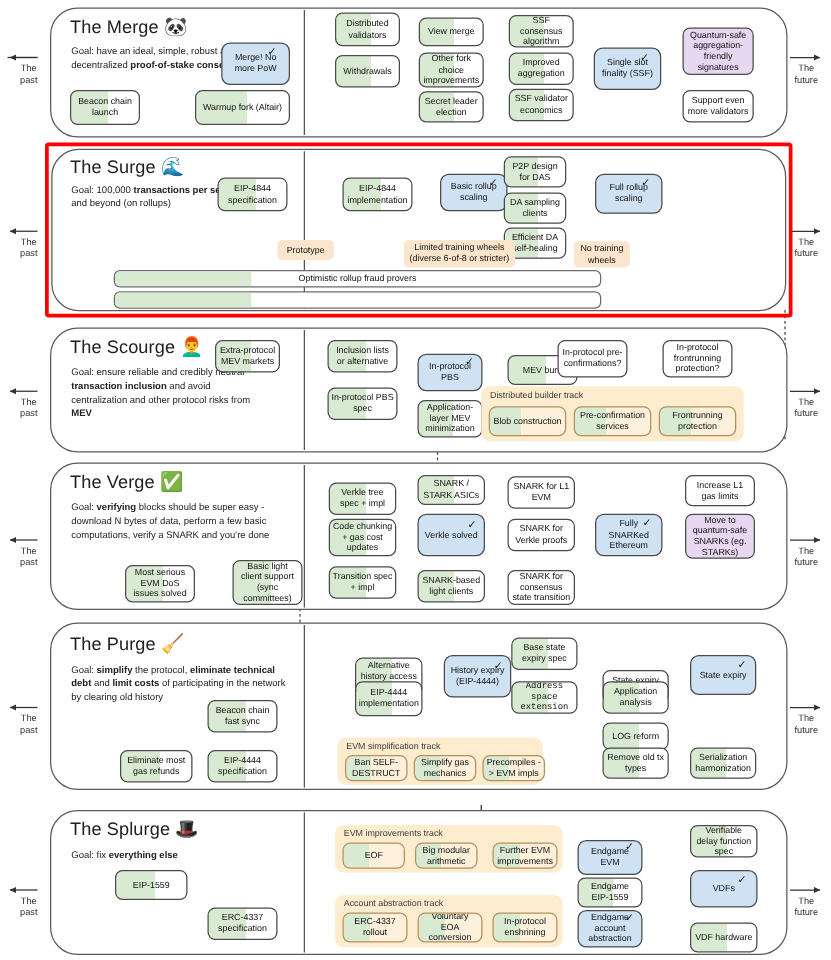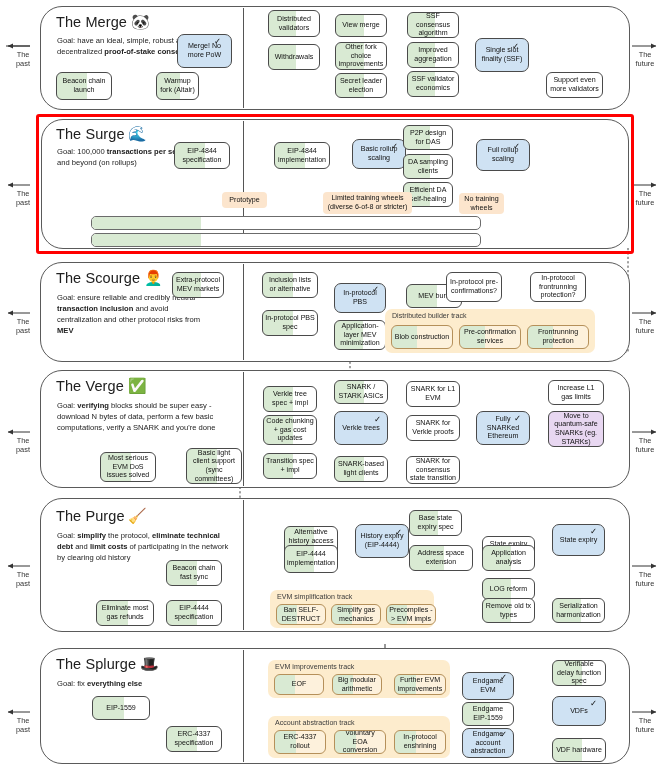--- a/index.html
+++ b/index.html
@@ -140,21 +140,21 @@
     <span>The Merge</span>
     <span class="sec-emoji">🐼</span>
   </div>
   <div class="sec-goal" style="left:57px;top:35px;width:150px;">
     Goal: have an ideal, simple, robust and decentralized <b>proof-of-stake consensus</b>
   </div>
 
   <div class="node n-green" style="left:56px;top:72px;width:56px;height:28px;">
       <span class="lbl">Beacon chain launch</span>
     </div>
-  <div class="node n-green" style="left:156px;top:72px;width:43px;height:28px;">
+  <div class="node n-green" style="left:156px;top:72px;width:76px;height:28px;">
       <span class="lbl">Warmup fork (Altair)</span>
     </div>
   <div class="node n-blue" style="left:177px;top:34px;width:55px;height:34px;border-radius:7px;">
       <span class="lbl">Merge! No more PoW</span>
     </div>
   <div class="check" style="left:214px;top:36px;">✓</div>
 
   <div class="node n-green" style="left:268px;top:10px;width:52px;height:27px;">
       <span class="lbl">Distributed validators</span>
     </div>
@@ -182,20 +182,23 @@
       <span class="lbl">SSF validator economics</span>
     </div>
 
   <div class="node n-blue" style="left:475px;top:38px;width:54px;height:34px;border-radius:7px;">
       <span class="lbl">Single slot finality (SSF)</span>
     </div>
   <div class="check" style="left:512px;top:41px;">✓</div>
 
   <div class="node n-white" style="left:546px;top:72px;width:57px;height:26px;">
       <span class="lbl">Support even more validators</span>
+    </div>
+  <div class="node n-purple" style="left:546px;top:22px;width:57px;height:38px;">
+      <span class="lbl">Quantum-safe aggregation-friendly signatures</span>
     </div>
 
   <div class="edge-lab" style="left:6px;top:50px;">
     <div>The</div>
       <div>past</div>
   </div>
   <div class="edge-lab" style="left:628px;top:50px;">
     <div>The</div>
       <div>future</div>
   </div>
@@ -243,20 +246,21 @@
     </div>
   <div class="node n-yellowbox" style="left:323px;top:192px;width:89px;height:22px;">
       <span class="lbl">Limited training wheels (diverse 6-of-8 or stricter)</span>
     </div>
   <div class="node n-yellowbox" style="left:459px;top:193px;width:45px;height:21px;">
       <span class="lbl">No training wheels</span>
     </div>
 
   <div class="node n-bar" style="left:91px;top:216px;width:390px;height:14px;">
     <div class="n-barfill" style="width:28%;"></div>
+    <div class="bar-text">Optimistic rollup fraud provers</div>
   </div>
   <div class="node n-bar" style="left:91px;top:233px;width:390px;height:14px;">
     <div class="n-barfill" style="width:28%;"></div>
   </div>
 
   <div class="edge-lab" style="left:6px;top:189px;">
     <div>The</div>
       <div>past</div>
   </div>
   <div class="edge-lab" style="left:628px;top:189px;">
@@ -346,21 +350,21 @@
       <span class="lbl">Code chunking + gas cost updates</span>
     </div>
   <div class="node n-green" style="left:263px;top:453px;width:54px;height:26px;">
       <span class="lbl">Transition spec + impl</span>
     </div>
 
   <div class="node n-green" style="left:334px;top:380px;width:54px;height:24px;">
       <span class="lbl">SNARK / STARK ASICs</span>
     </div>
   <div class="node n-blue" style="left:334px;top:411px;width:54px;height:34px;border-radius:7px;">
-      <span class="lbl">Verkle trees</span>
+      <span class="lbl">Verkle solved</span>
     </div>
   <div class="check" style="left:374px;top:414px;">✓</div>
   <div class="node n-green" style="left:334px;top:456px;width:54px;height:26px;">
       <span class="lbl">SNARK-based light clients</span>
     </div>
 
   <div class="node n-white" style="left:406px;top:381px;width:54px;height:26px;">
       <span class="lbl">SNARK for L1 EVM</span>
     </div>
   <div class="node n-white" style="left:406px;top:415px;width:54px;height:26px;">
@@ -429,21 +433,21 @@
   <div class="node n-trackyellow" style="left:331px;top:604px;width:50px;height:21px;">
       <span class="lbl">Simplify gas mechanics</span>
     </div>
   <div class="node n-trackyellow" style="left:386px;top:604px;width:50px;height:21px;">
       <span class="lbl">Precompiles -&gt; EVM impls</span>
     </div>
 
   <div class="node n-green" style="left:409px;top:510px;width:53px;height:26px;">
       <span class="lbl">Base state expiry spec</span>
     </div>
-  <div class="node n-green" style="left:409px;top:545px;width:64px;height:26px;">
+  <div class="node n-green" style="left:409px;top:545px;width:53px;height:26px;font-family:Liberation Mono, monospace;">
       <span class="lbl">Address space extension</span>
     </div>
   <div class="node n-white" style="left:482px;top:536px;width:53px;height:26px;">
       <span class="lbl">State expiry implementation</span>
     </div>
   <div class="node n-green" style="left:482px;top:545px;width:53px;height:26px;">
       <span class="lbl">Application analysis</span>
     </div>
   <div class="node n-green" style="left:482px;top:578px;width:53px;height:22px;">
       <span class="lbl">LOG reform</span>

